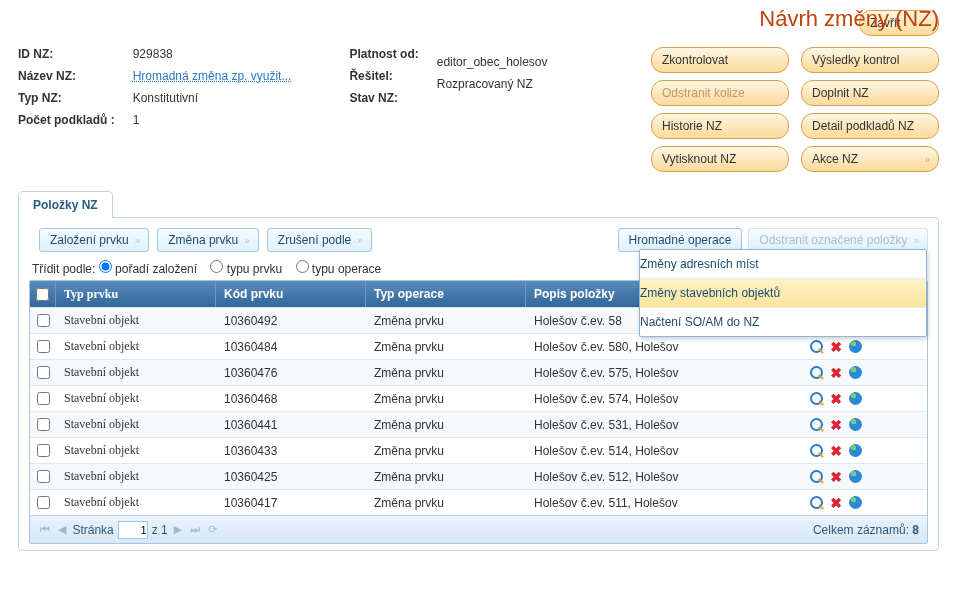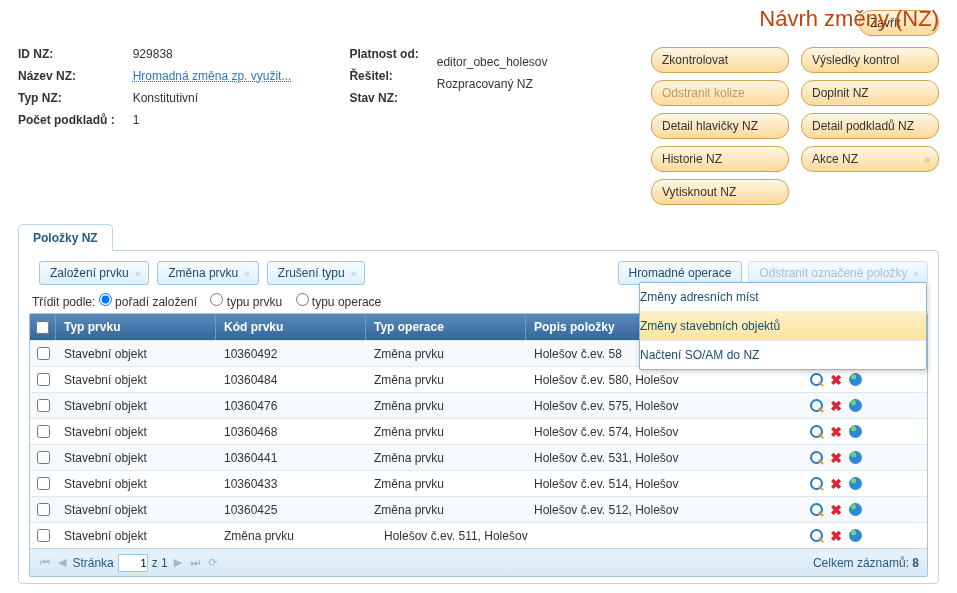--- a/index.html
+++ b/index.html
@@ -60,21 +60,21 @@
   .sort-row label { margin-right: 10px; }
 
   .grid { border: 1px solid #a7c6de; border-radius: 2px; overflow: visible; position: relative; }
   .ghdr { display: flex; background: linear-gradient(#5a8bbd, #336699); color: #fff; font-weight: bold; height: 26px; align-items: center; }
   .ghdr .cell { padding: 0 8px; border-right: 1px solid #6c9ac4; height: 100%; display:flex; align-items:center; }
   .grow { display: flex; height: 26px; align-items: center; border-top: 1px solid #dbe9f4; }
   .grow:nth-child(odd) { background: #f5f9fc; }
   .grow .cell { padding: 0 8px; height: 100%; display:flex; align-items:center; }
 
   .c-chk { width: 26px; justify-content:center; }
-  .c-typ { width: 160px; }
+  .c-typ { width: 160px; font-family: Liberation Serif, serif; }
   .c-kod { width: 150px; }
   .c-op  { width: 160px; }
   .c-pop { flex: 1; }
   .c-act-hdr { width: 126px; }
   .c-act { width: 126px; display:flex; gap:3px; justify-content:flex-start; align-items:center; }
 
   .grid input[type="checkbox"] { width: 13px; height: 13px; }
 
   .icon { width: 16px; height: 16px; display:inline-flex; align-items:center; justify-content:center; }
   .magnifier { position: relative; }
@@ -139,23 +139,20 @@
     </div>
   </div>
 
   <div class="btn-stack">
     <div class="btn-col" id="side-left">
         <button class="btn">
           <span>Zkontrolovat</span>
         </button>
         <button class="btn disabled">
           <span>Odstranit kolize</span>
-        </button>
-        <button class="btn">
-          <span>Detail hlavičky NZ</span>
         </button>
         <button class="btn">
           <span>Historie NZ</span>
         </button>
         <button class="btn">
           <span>Vytisknout NZ</span>
         </button>
       </div>
     <div class="btn-col" id="side-right">
         <button class="btn">
@@ -183,21 +180,21 @@
       <div class="toolbar-left">
         <button class="p-btn">
             <span>Založení prvku</span>
             <span class="chev">»</span>
           </button>
         <button class="p-btn">
             <span>Změna prvku</span>
             <span class="chev">»</span>
           </button>
         <button class="p-btn">
-            <span>Zrušení typu</span>
+            <span>Zrušení podle</span>
             <span class="chev">»</span>
           </button>
       </div>
       <div class="toolbar-right">
         <button class="p-btn">Hromadné operace</button>
         <button class="p-btn disabled">
             <span>Odstranit označené položky</span>
             <span class="chev">»</span>
           </button>
       </div>
@@ -332,20 +329,21 @@
               <span class="icon">
                 <span class="globe"></span>
               </span>
             </div>
           </div>
           <div class="grow">
             <div class="cell c-chk">
               <input type="checkbox" style="">
             </div>
             <div class="cell c-typ">Stavební objekt</div>
+            <div class="cell c-kod">10360417</div>
             <div class="cell c-op">Změna prvku</div>
             <div class="cell c-pop">Holešov č.ev. 511, Holešov</div>
             <div class="cell c-act">
               <span class="icon magnifier"></span>
               <span class="icon del-x">✖</span>
               <span class="icon">
                 <span class="globe"></span>
               </span>
             </div>
           </div>

